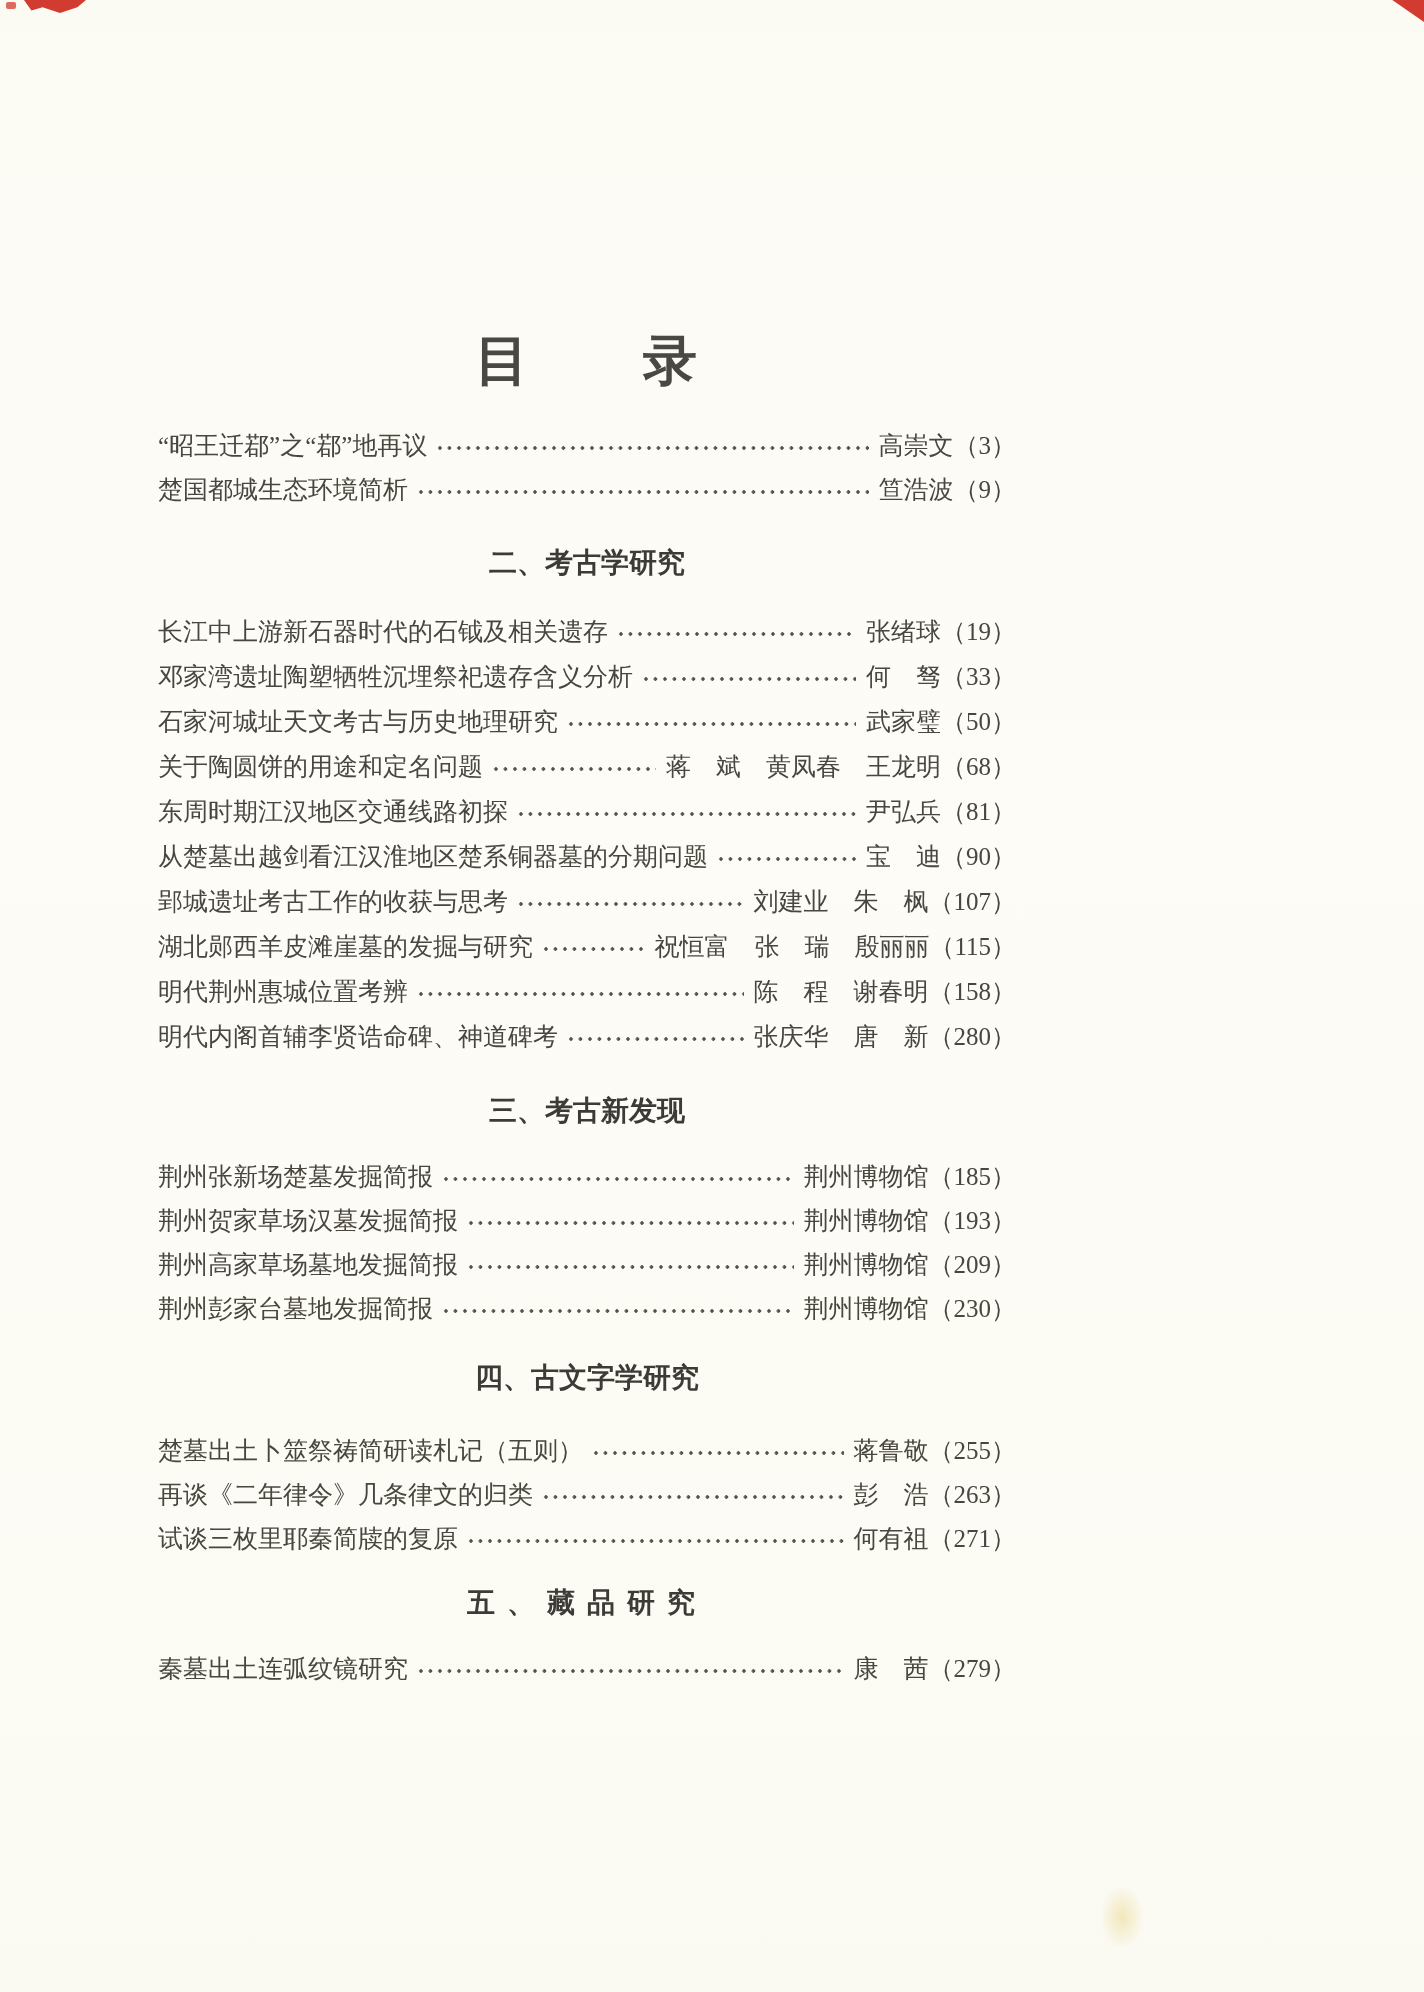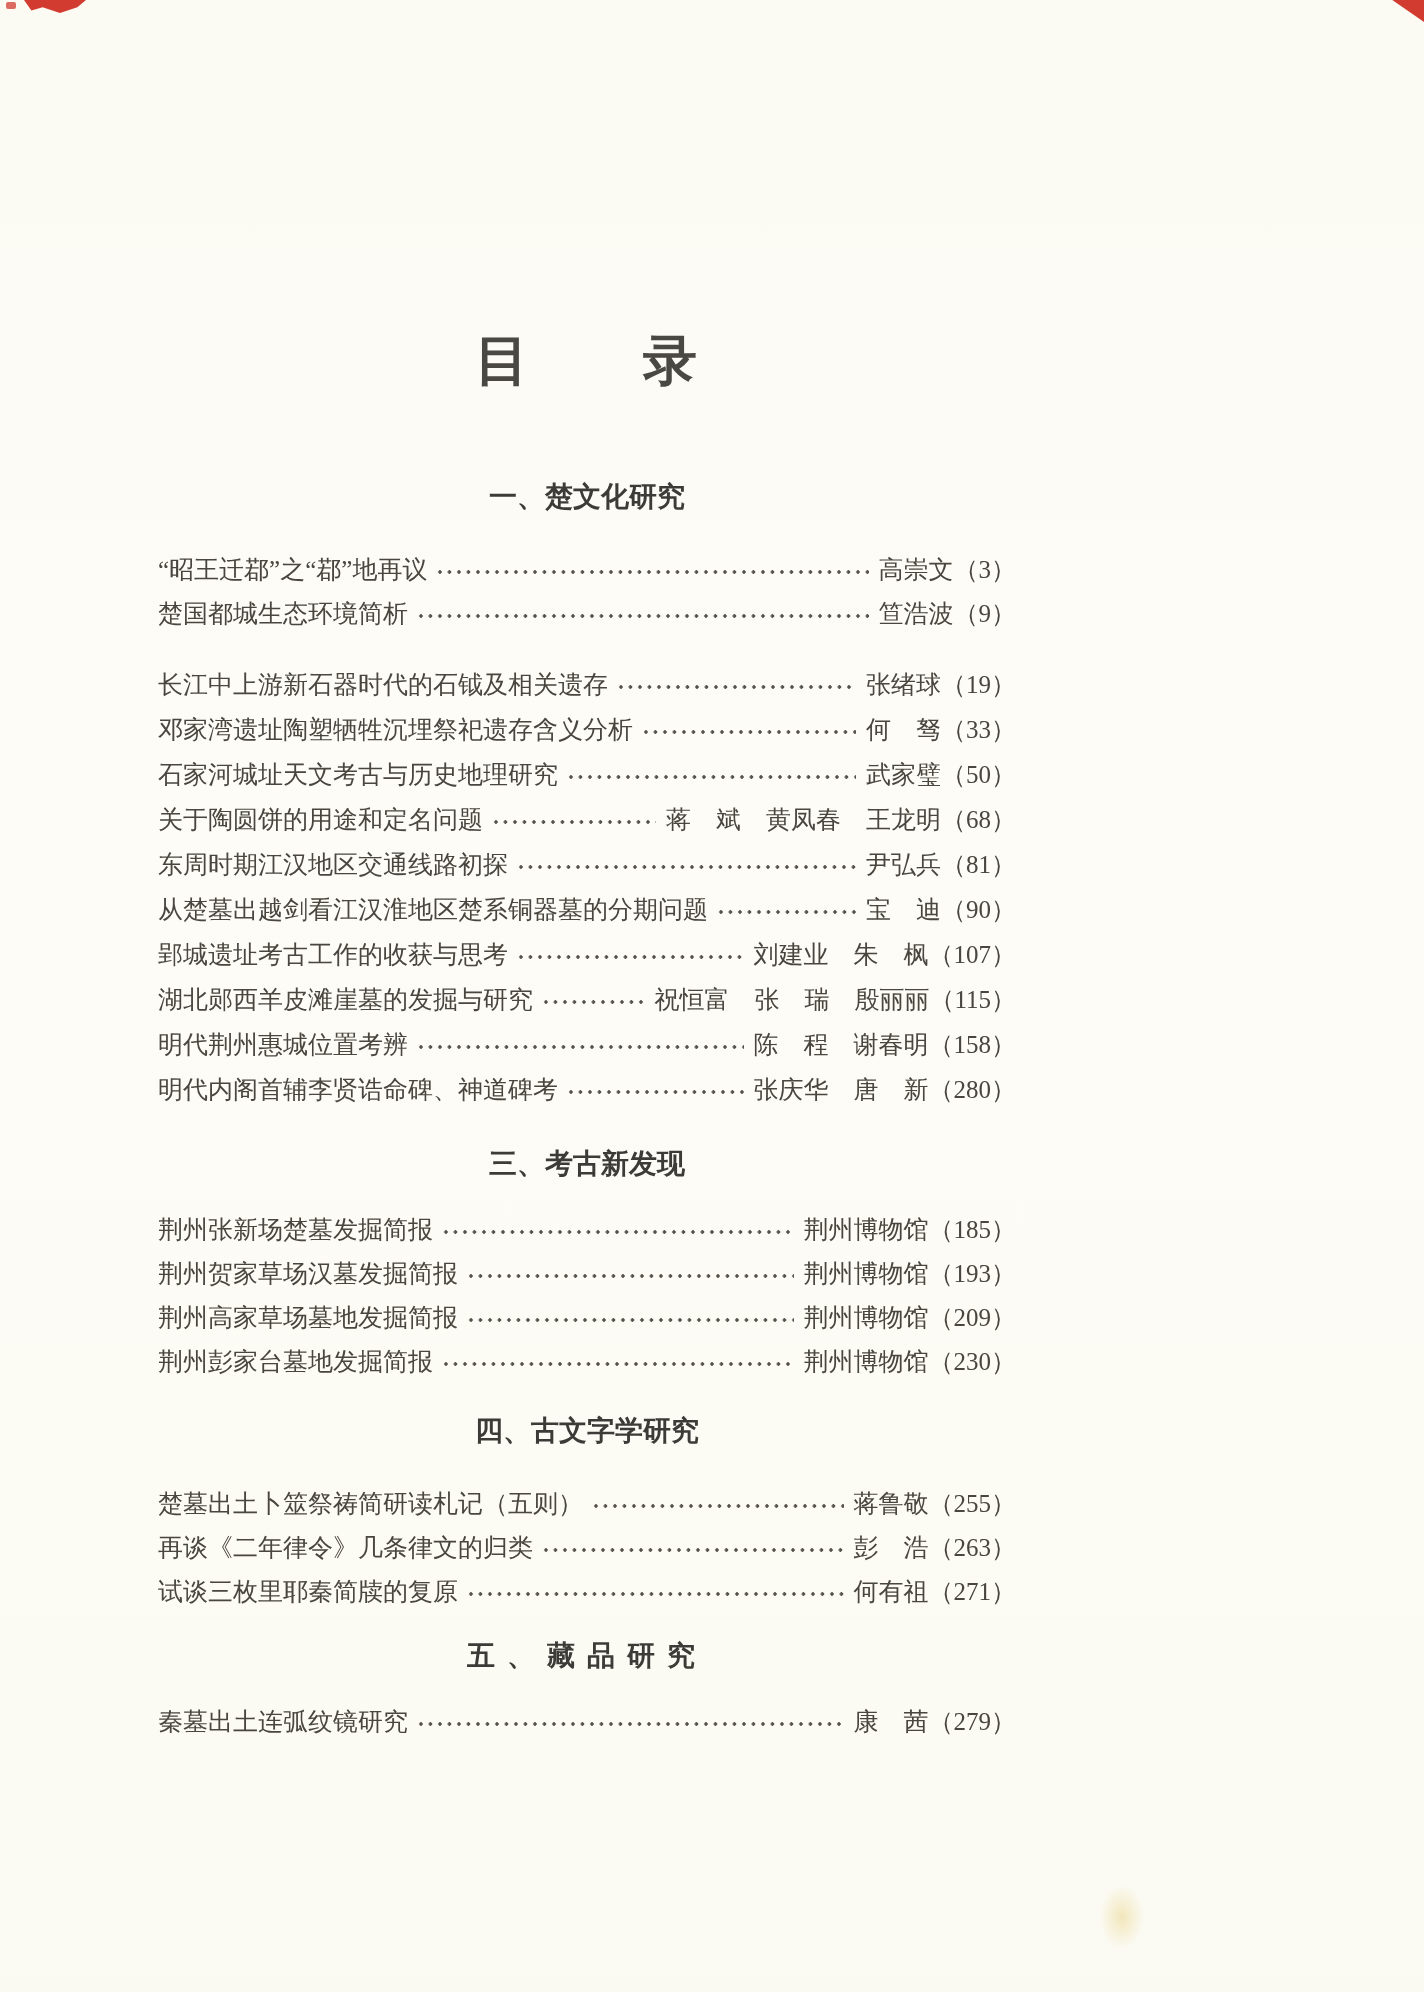--- a/index.html
+++ b/index.html
@@ -93,36 +93,36 @@
 
   <div class="mark-tl"></div>
   <div class="mark-tl2"></div>
   <div class="mark-tr"></div>
   <div class="smudge-br"></div>
 
   <div class="content">
 
     <div class="doc-title">目　　录</div>
 
-    <div class="sec-heading h-s1">一、楚文化研究</div>
     <div class="entries s1 e-s1">
       <div class="entry">
         <span class="etitle">“昭王迁鄀”之“鄀”地再议</span>
         <span class="dots"></span>
         <span class="eauthor">高崇文</span>
         <span class="epage">（3）</span>
       </div>
       <div class="entry">
         <span class="etitle">楚国都城生态环境简析</span>
         <span class="dots"></span>
         <span class="eauthor">笪浩波</span>
         <span class="epage">（9）</span>
       </div>
     </div>
 
+    <div class="sec-heading h-s2">二、考古学研究</div>
     <div class="entries s2 e-s2">
       <div class="entry">
         <span class="etitle">长江中上游新石器时代的石钺及相关遗存</span>
         <span class="dots"></span>
         <span class="eauthor">张绪球</span>
         <span class="epage">（19）</span>
       </div>
       <div class="entry">
         <span class="etitle">邓家湾遗址陶塑牺牲沉埋祭祀遗存含义分析</span>
         <span class="dots"></span>

